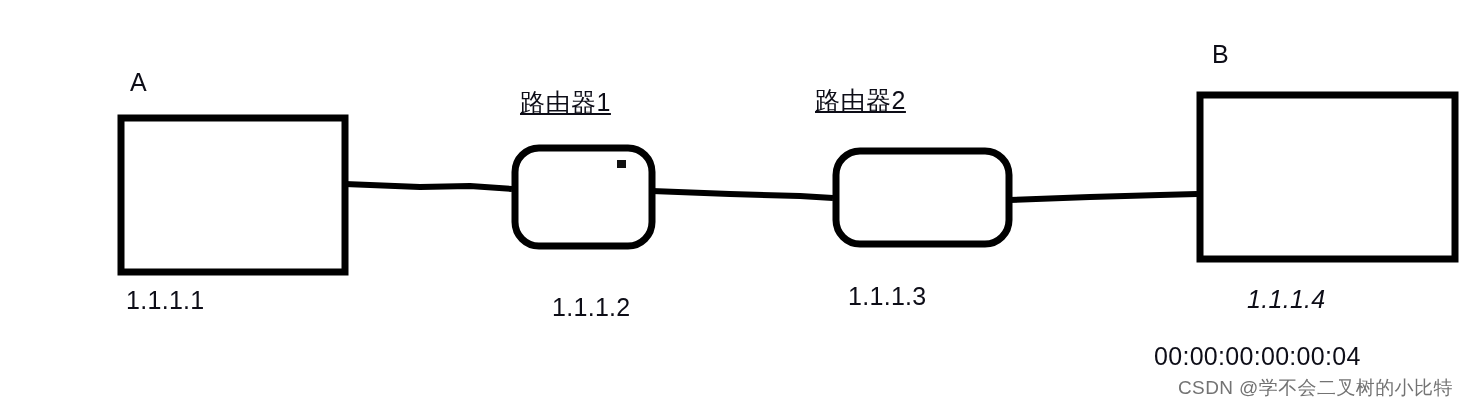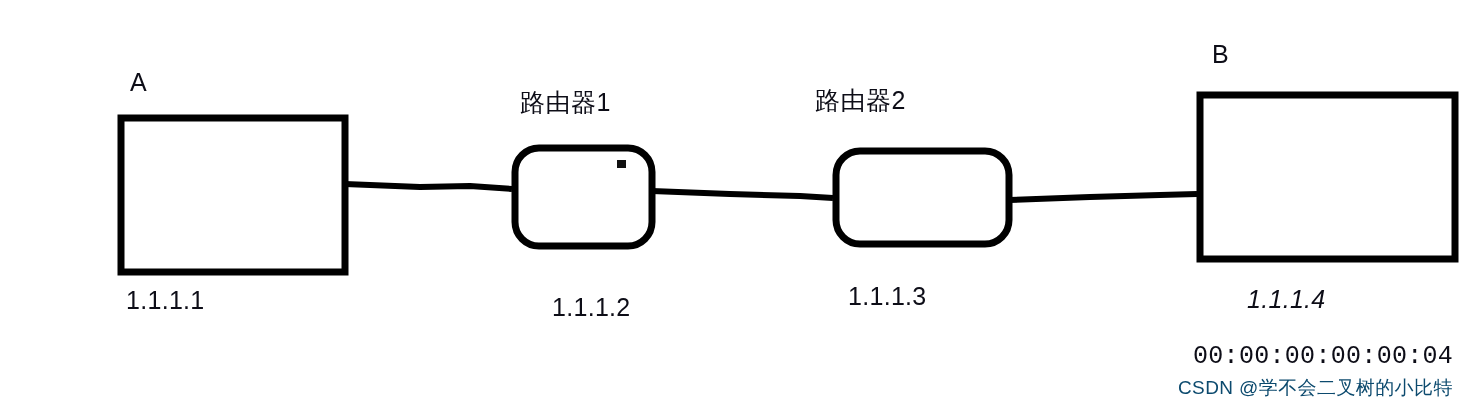--- a/index.html
+++ b/index.html
@@ -30,33 +30,34 @@
     white-space: nowrap;
     line-height: 1;
   }
   .node-title {
     font-size: 25px;
     letter-spacing: 0.2px;
   }
   .node-title-cjk {
     font-size: 25px;
     letter-spacing: 0.5px;
+    text-decoration: underline;
   }
   .ip-label {
     font-size: 25px;
     letter-spacing: 0.3px;
   }
   .mac-label {
     font-size: 25px;
     letter-spacing: 0.3px;
   }
   .watermark {
     position: absolute;
     font-size: 19px;
-    color: #0c4a6e;
+    color: #737373;
     white-space: nowrap;
     letter-spacing: 0.4px;
     line-height: 1;
   }
 </style>
 </head>
 <body>
 
 <div id="canvas">
 
@@ -83,17 +84,17 @@
   <div class="txt ip-label" style="left:126px; top:288px;">1.1.1.1</div>
 
   <div class="txt node-title-cjk" style="left:520px; top:90px;">路由器1</div>
   <div class="txt ip-label" style="left:552px; top:295px;">1.1.1.2</div>
 
   <div class="txt node-title-cjk" style="left:815px; top:88px;">路由器2</div>
   <div class="txt ip-label" style="left:848px; top:284px;">1.1.1.3</div>
 
   <div class="txt node-title" style="left:1212px; top:42px;">B</div>
   <div class="txt ip-label" style="left:1247px; top:287px;font-style:italic;">1.1.1.4</div>
-  <div class="txt mac-label" style="left:1193px; top:344px;font-family:Liberation Mono, monospace;">00:00:00:00:00:04</div>
+  <div class="txt mac-label" style="left:1154px; top:344px;">00:00:00:00:00:04</div>
 
   <div class="watermark" style="left:1178px; top:378px;">CSDN @学不会二叉树的小比特</div>
 
 </div>
 
 </body></html>

